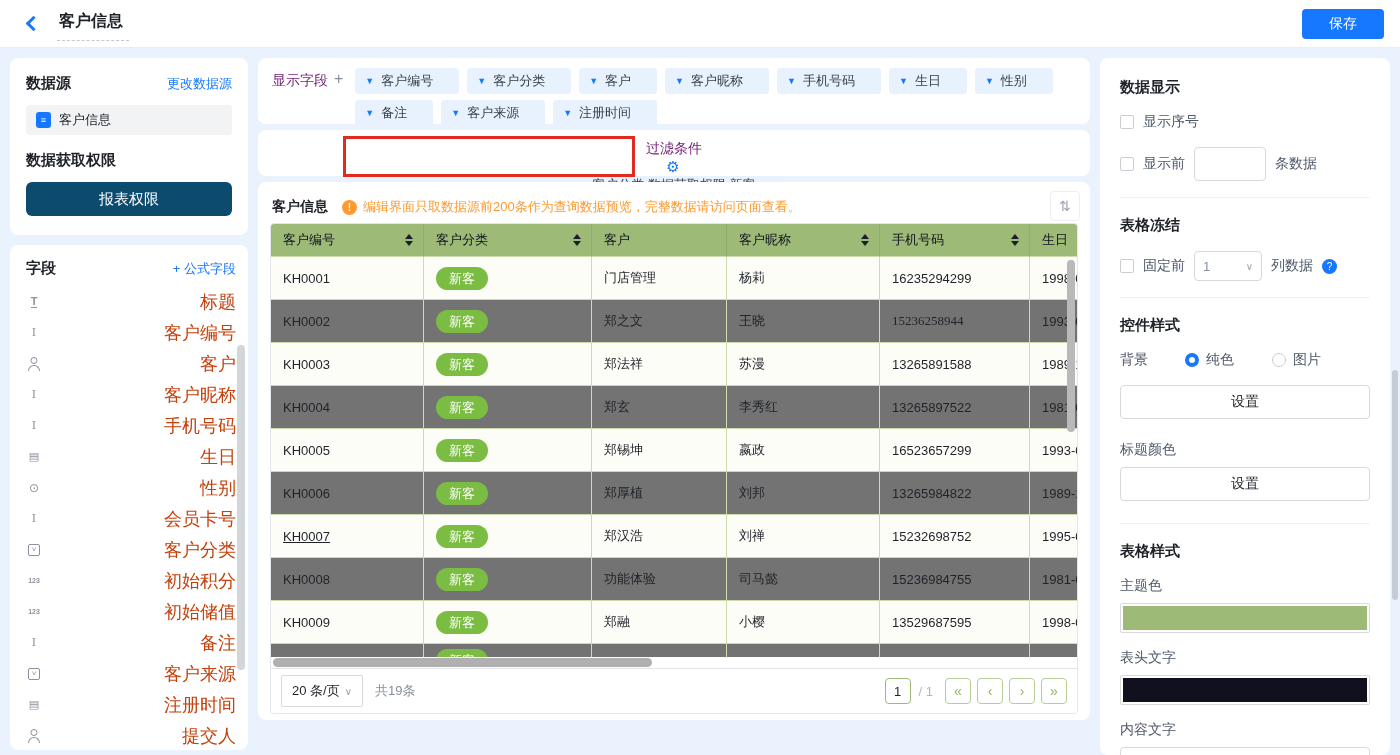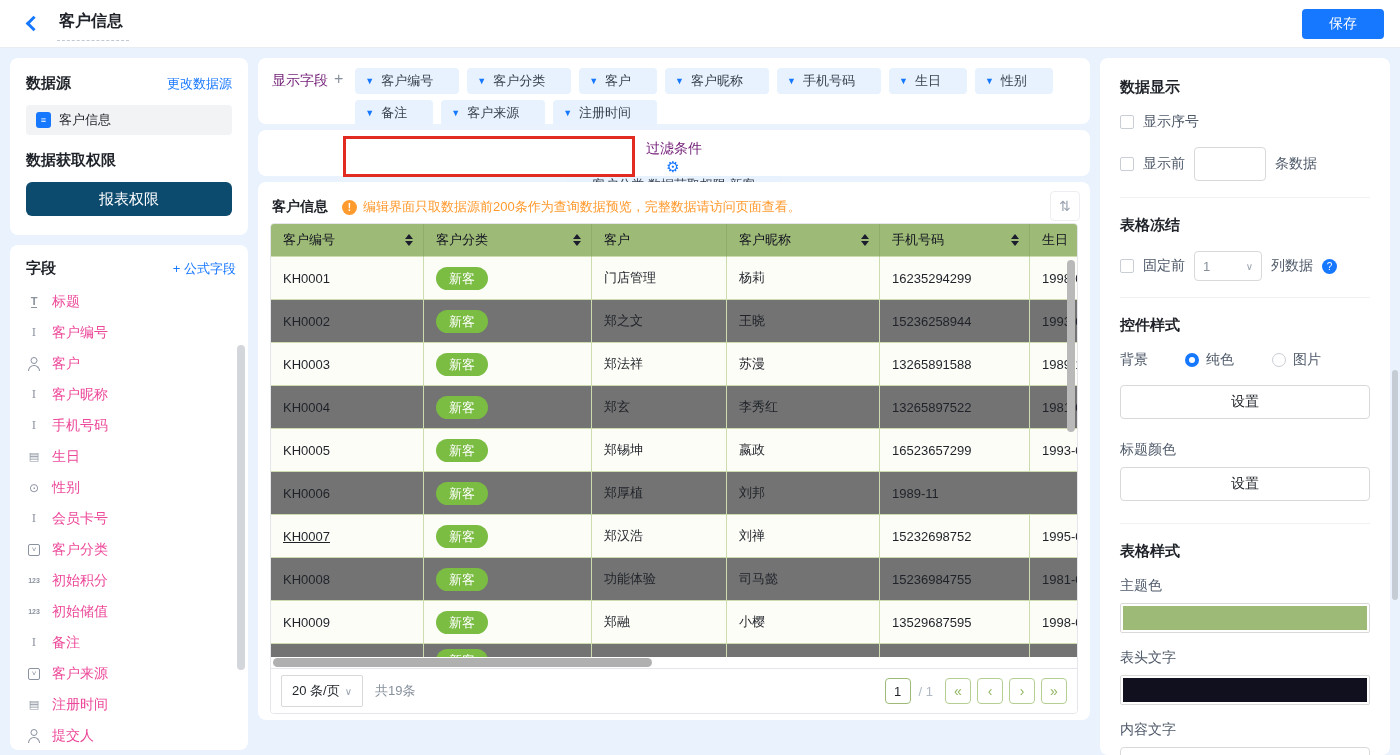--- a/index.html
+++ b/index.html
@@ -19,21 +19,21 @@
   .panel-h { font-size:15px; font-weight:700; color:#1f2329; }
   .row-between { display:flex; align-items:center; justify-content:space-between; }
   .blue-link { color:#1677ff; font-size:13px; cursor:pointer; }
   .ds-item { margin-top:12px; background:#f2f3f5; border-radius:4px; height:30px; display:flex; align-items:center; gap:8px; padding:0 10px; font-size:13px; }
   .doc-icon { width:15px; height:16px; background:#1677ff; border-radius:3px; color:#fff; font-size:9px; display:flex; align-items:center; justify-content:center; }
   .perm-title { margin-top:16px; font-size:15px; font-weight:700; }
   .perm-btn { margin-top:12px; width:100%; height:34px; background:#0c4a6e; color:#fff; border:none; border-radius:6px; font-size:15px; cursor:pointer; }
 
   .left-card2 { left:10px; top:245px; width:238px; height:505px; padding:14px 12px 10px 16px; overflow:hidden; }
   .field-list { margin-top:8px; }
-  .field-item { display:flex; align-items:center; gap:10px; height:31px; font-size:14px; color:#ec4899; cursor:pointer; }
+  .field-item { display:flex; align-items:center; gap:10px; height:31px; font-size:18px; color:#c2410c; cursor:pointer;justify-content:space-between; }
   .fi { width:16px; height:16px; display:inline-flex; align-items:center; justify-content:center; color:#8a919f; flex:none; position:relative; }
   .fi-title::before { content:"T"; font-size:11px; font-weight:700; border-bottom:1px solid #8a919f; }
   .fi-text::before { content:"I"; font-family:"DejaVu Serif",serif; font-size:11px; }
   .fi-user::before { content:""; width:5px; height:5px; border:1.2px solid #8a919f; border-radius:50%; position:absolute; top:1px; left:50%; transform:translateX(-50%); }
   .fi-user::after { content:""; width:10px; height:5px; border:1.2px solid #8a919f; border-bottom:none; border-radius:6px 6px 0 0; position:absolute; bottom:1px; left:50%; transform:translateX(-50%); }
   .fi-date::before { content:"▤"; font-size:11px; }
   .fi-radio::before { content:"⊙"; font-size:12px; }
   .fi-select::before { content:"˅"; font-size:8px; border:1.2px solid #8a919f; border-radius:2px; width:10px; height:10px; display:flex; align-items:center; justify-content:center; }
   .fi-number::before { content:"123"; font-size:7px; font-weight:700; letter-spacing:0; }
   .list-scrollbar { position:absolute; right:3px; top:100px; width:8px; height:325px; background:#d3d6db; border-radius:4px; }
@@ -311,21 +311,21 @@
             <div class="t-cell" style="width: 150px;">16235294299</div>
             <div class="t-cell" style="width: 220px;">1998-05</div>
           </div>
           <div class="t-row even">
             <div class="t-cell" style="width: 153px;">KH0002</div>
             <div class="t-cell" style="width: 168px;">
               <span class="badge">新客</span>
             </div>
             <div class="t-cell" style="width: 135px;">郑之文</div>
             <div class="t-cell" style="width: 153px;">王晓</div>
-            <div class="t-cell" style="width: 150px;">15236258944</div>
+            <div class="t-cell" style="width: 150px; font-family: Liberation Serif, serif;">15236258944</div>
             <div class="t-cell" style="width: 220px;">1993-08</div>
           </div>
           <div class="t-row odd">
             <div class="t-cell" style="width: 153px;">KH0003</div>
             <div class="t-cell" style="width: 168px;">
               <span class="badge">新客</span>
             </div>
             <div class="t-cell" style="width: 135px;">郑法祥</div>
             <div class="t-cell" style="width: 153px;">苏漫</div>
             <div class="t-cell" style="width: 150px;">13265891588</div>
@@ -351,20 +351,21 @@
             <div class="t-cell" style="width: 150px;">16523657299</div>
             <div class="t-cell" style="width: 220px;">1993-08</div>
           </div>
           <div class="t-row even">
             <div class="t-cell" style="width: 153px;">KH0006</div>
             <div class="t-cell" style="width: 168px;">
               <span class="badge">新客</span>
             </div>
             <div class="t-cell" style="width: 135px;">郑厚植</div>
             <div class="t-cell" style="width: 153px;">刘邦</div>
+            <div class="t-cell" style="width: 150px;">13265984822</div>
             <div class="t-cell" style="width: 220px;">1989-11</div>
           </div>
           <div class="t-row odd">
             <div class="t-cell" style="width: 153px; text-decoration: underline;">KH0007</div>
             <div class="t-cell" style="width: 168px;">
               <span class="badge">新客</span>
             </div>
             <div class="t-cell" style="width: 135px;">郑汉浩</div>
             <div class="t-cell" style="width: 153px;">刘禅</div>
             <div class="t-cell" style="width: 150px;">15232698752</div>

